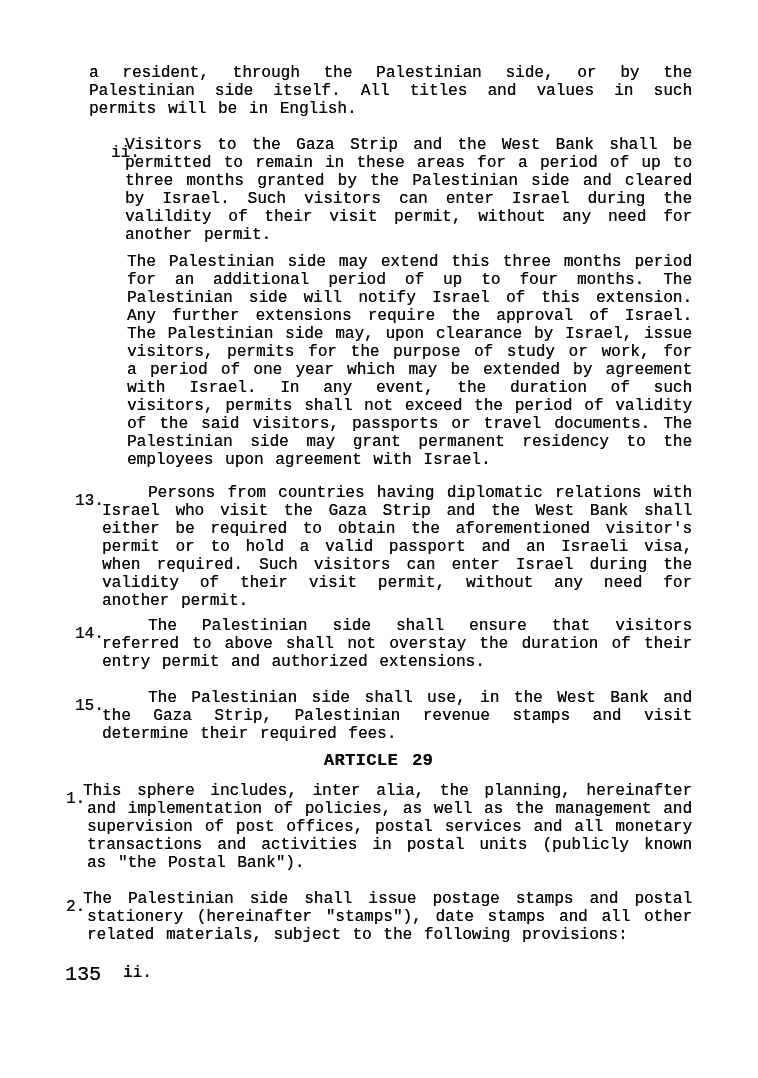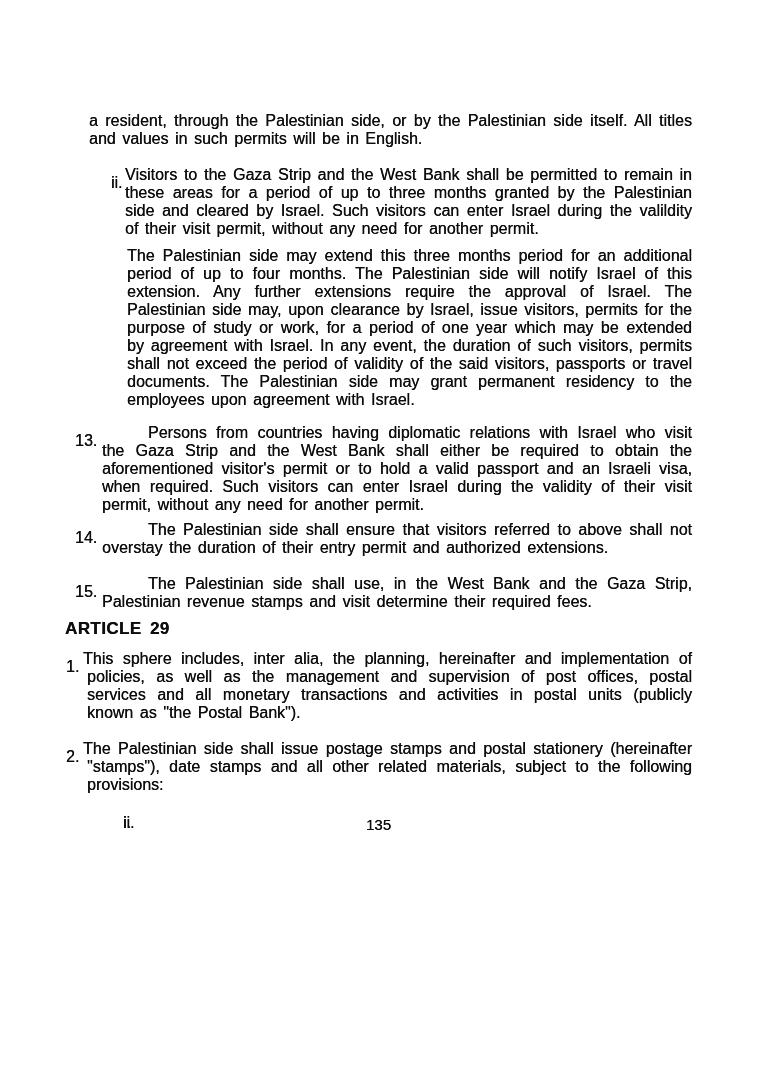--- a/index.html
+++ b/index.html
@@ -8,26 +8,25 @@
     background: #ffffff;
     width: 758px;
     height: 1078px;
     overflow: hidden;
   }
   .page {
     position: relative;
     width: 758px;
     height: 802px;
     background: #ffffff;
-    font-family: Liberation Sans, sans-serif;
+    font-family: Liberation Mono, monospace;
     color: #0d0d0d;
     box-sizing: border-box;
     padding: 64px 66px 0 65px;
     text-shadow: 0.25px 0 0 #1a1a1a;
-    margin-top: 48px;
   }
   .block {
     position: relative;
     font-size: 16px;
     line-height: 18px;
     text-align: justify;
     word-spacing: 0.13em;
   }
   .block .text { display: block; }
   .marker { position: absolute; top: 8px; }
@@ -50,21 +49,21 @@
   
   .t-num1 { padding-left: 22px; }
   .t-num1 .marker { left: 1px; }
   .t-num1 .text { text-indent: -4px; }
 
   
   .t-roman2 { padding-left: 72px; }
   .t-roman2 .marker { left: 58px; }
 
   .t-heading {
-    text-align: left;
+    text-align: center;
     font-weight: bold;
     font-size: 17px;
     letter-spacing: 0.4px;
     word-spacing: 0.2em;
   }
   .t-subheading {
     text-align: center;
     font-size: 16.5px;
   }
 
@@ -72,22 +71,22 @@
   .mb9  { margin-bottom: 9px; }
   .mb11 { margin-bottom: 11px; }
   .mb12 { margin-bottom: 12px; }
   .mb14 { margin-bottom: 14px; }
   .mb15 { margin-bottom: 15px; }
   .mb17 { margin-bottom: 17px; }
   .mb18 { margin-bottom: 18px; }
 
   .footer {
     margin-top: 22px;
-    text-align: center;
-    font-size: 15px;
+    text-align: left;
+    font-size: 20px;
     line-height: 18px;
   }
 </style>
 </head>
 <body>
 
 <div class="page">
 
   <div class="block t-cont mb18">
     <span class="text">a resident, through the Palestinian side, or by the Palestinian side itself. All titles and values in such permits will be in English.</span>

